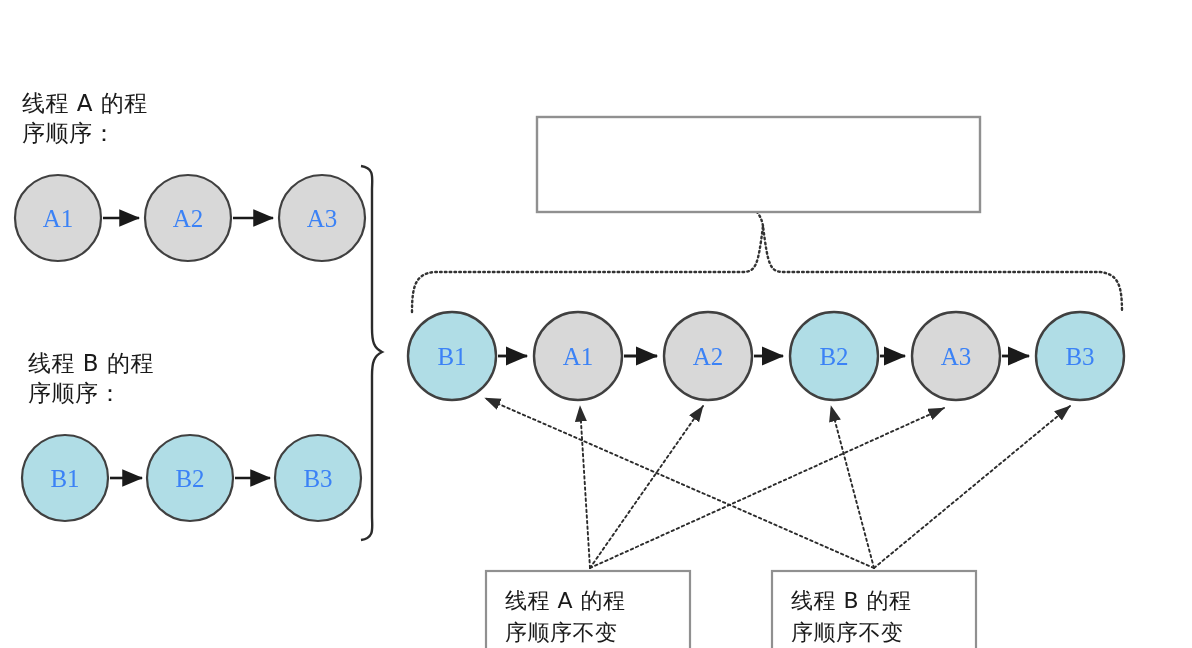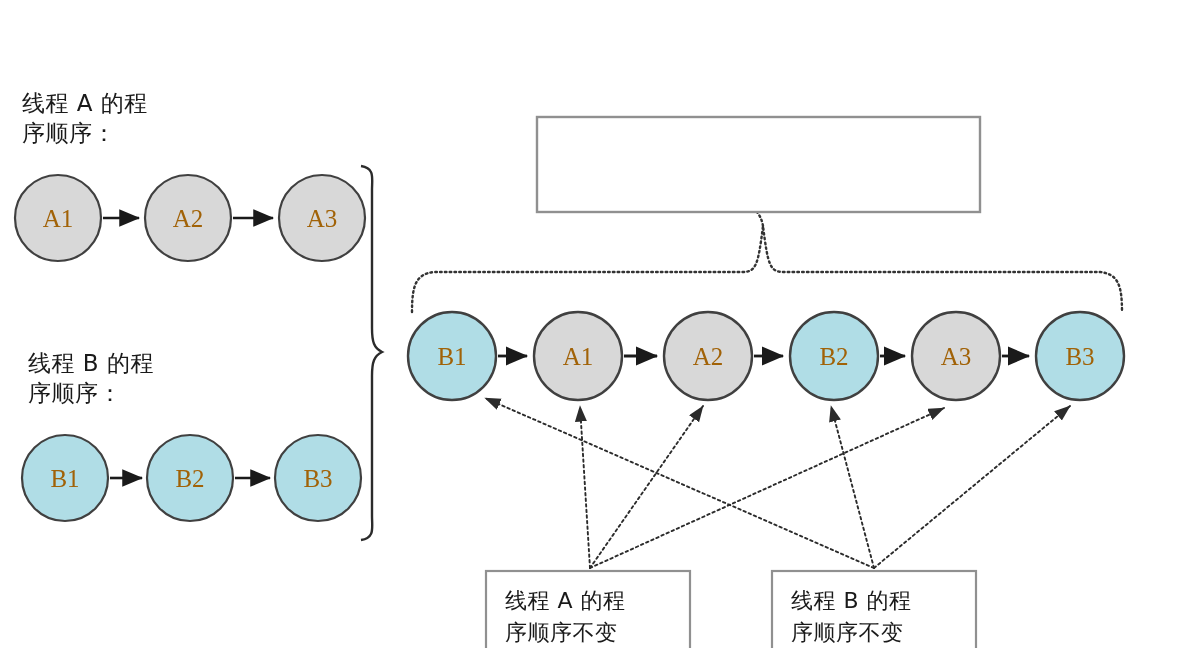--- a/index.html
+++ b/index.html
@@ -17,21 +17,21 @@
   .heading{
     font-size:23px;line-height:30px;letter-spacing:.5px;
     font-family:"DejaVu Sans","Liberation Sans",sans-serif;
   }
   .boxtext{
     font-size:22px;line-height:32px;letter-spacing:.5px;
     font-family:"DejaVu Sans","Liberation Sans",sans-serif;
   }
   .nodetext{
     font-family:"Liberation Serif","DejaVu Serif",serif;
-    font-size:25px;color:#a16207;
+    font-size:25px;color:#3b82f6;
     text-align:center;
   }
   .node-abs{position:absolute;transform:translate(-50%,-50%);}
 </style>
 </head>
 <body>
 
 <div id="stage">
 
   <svg id="canvas" viewBox="0 0 1192 648">

